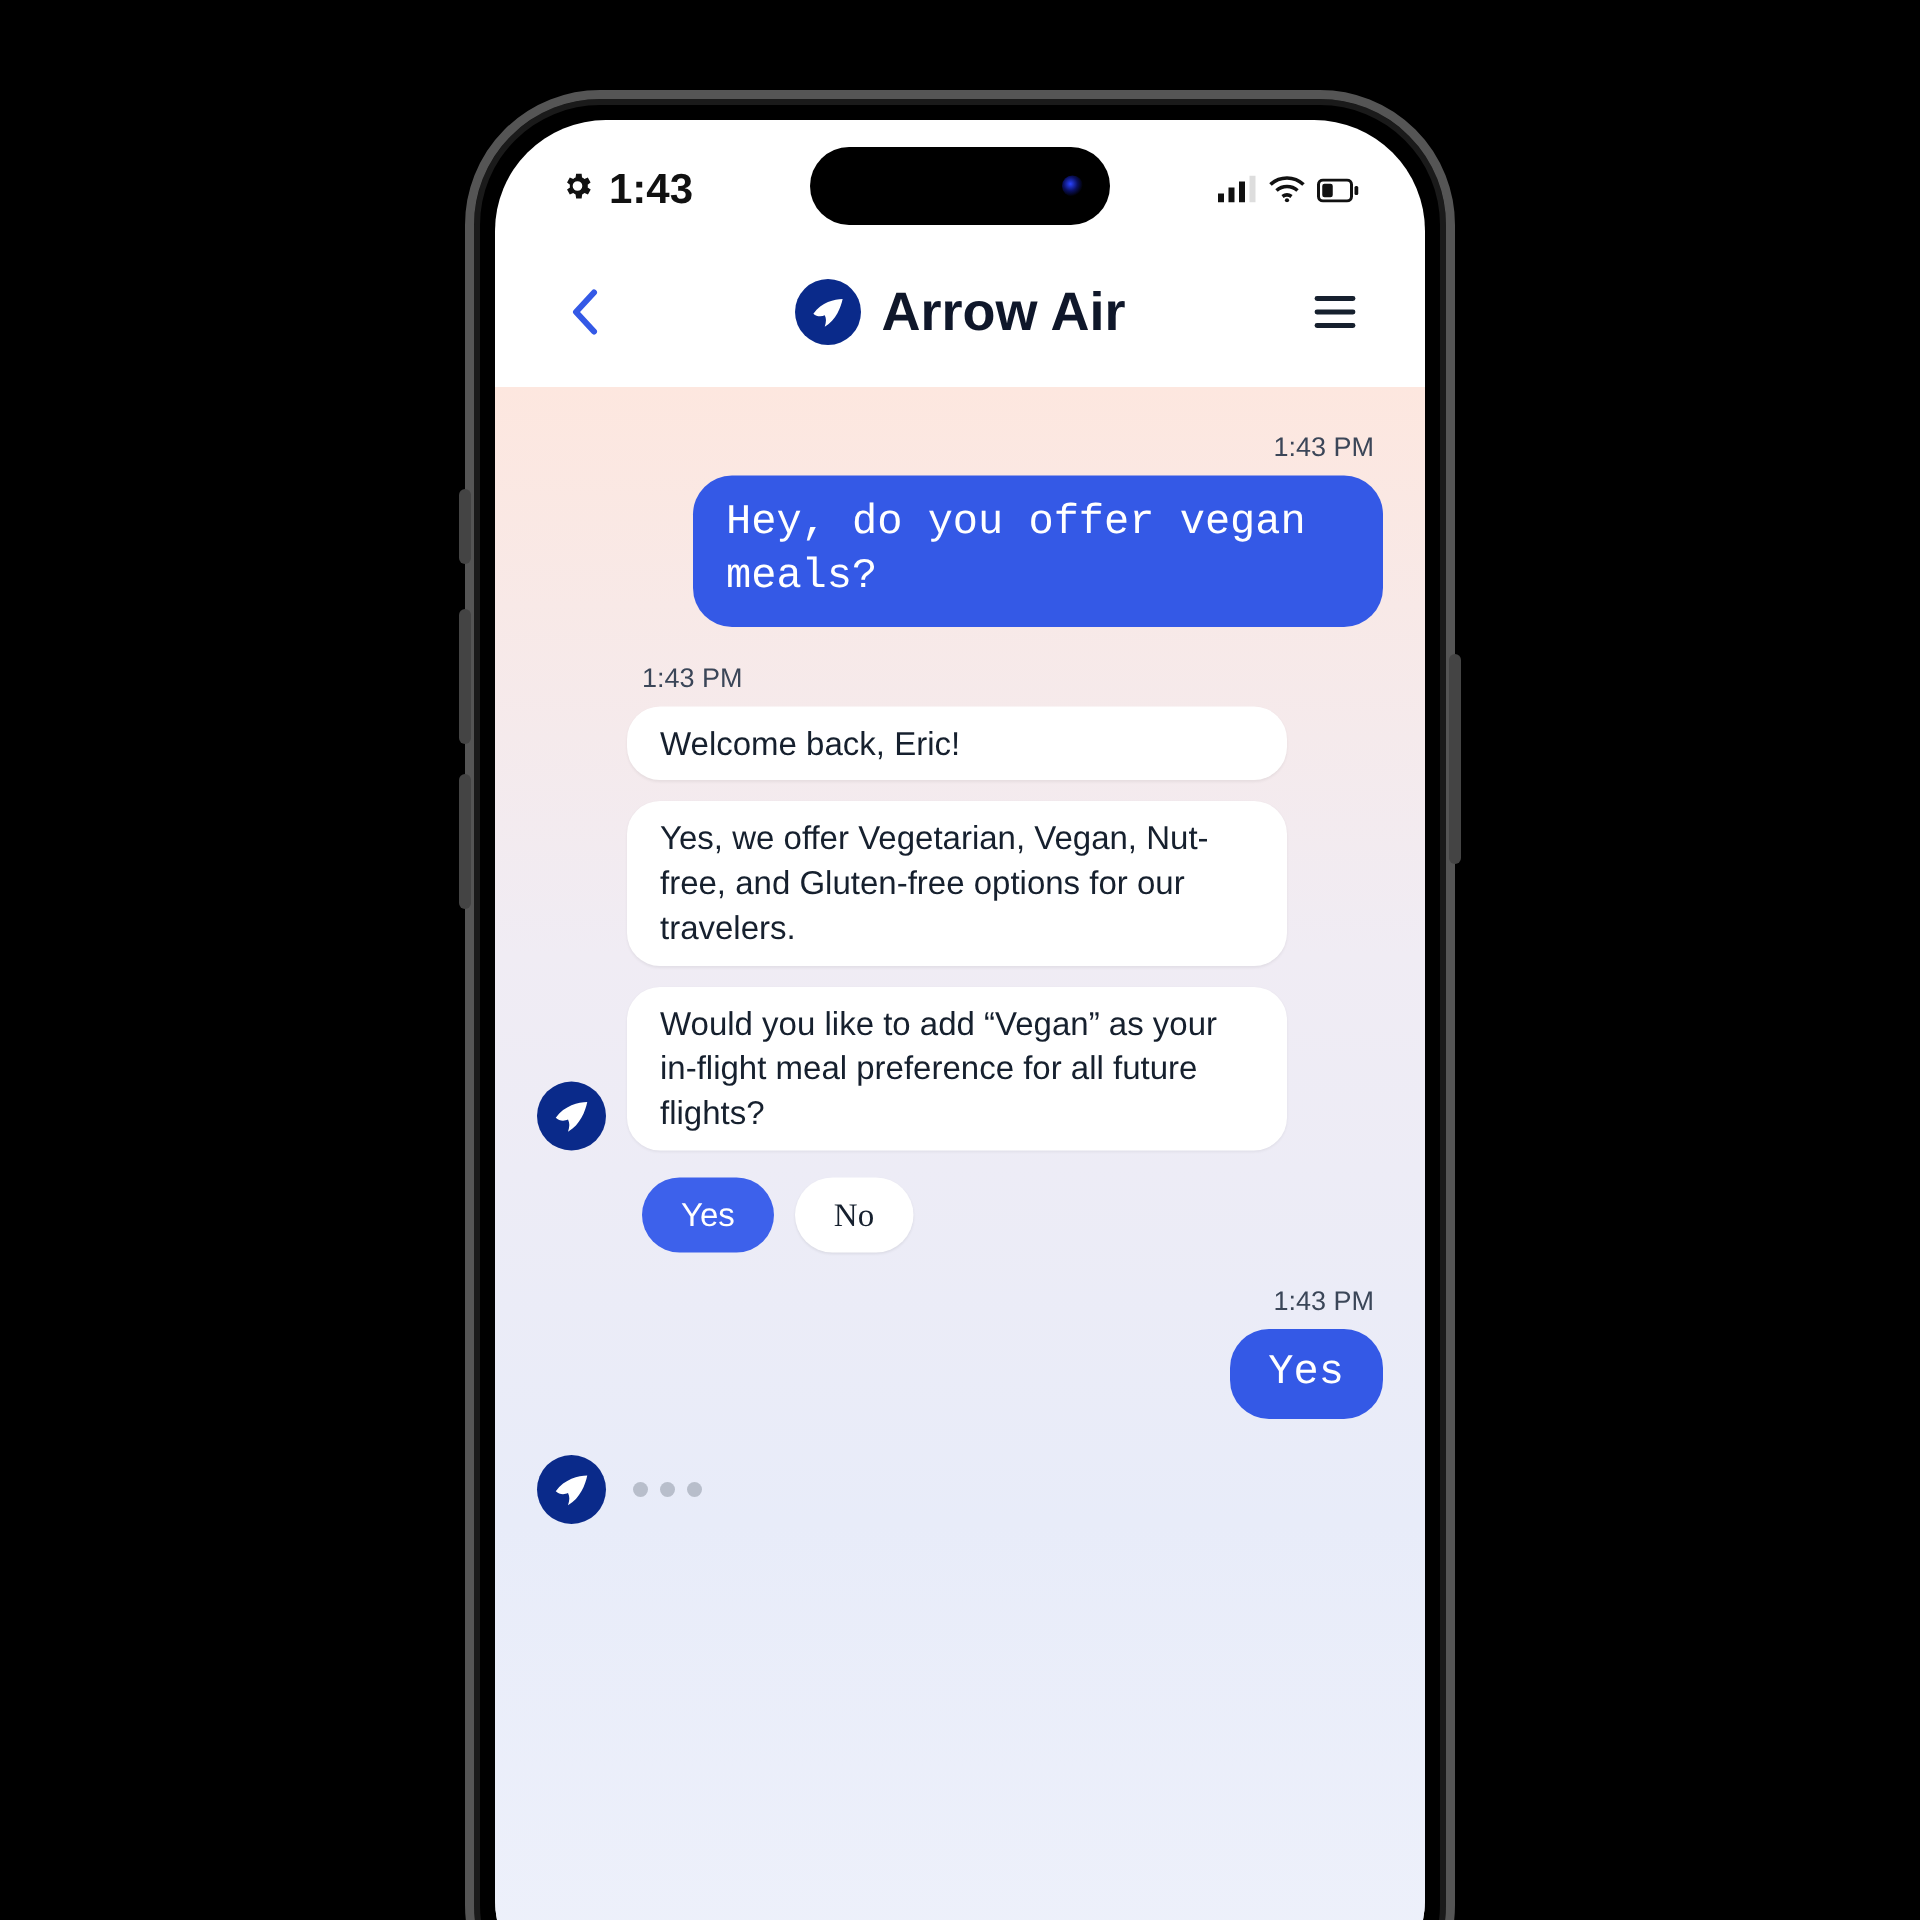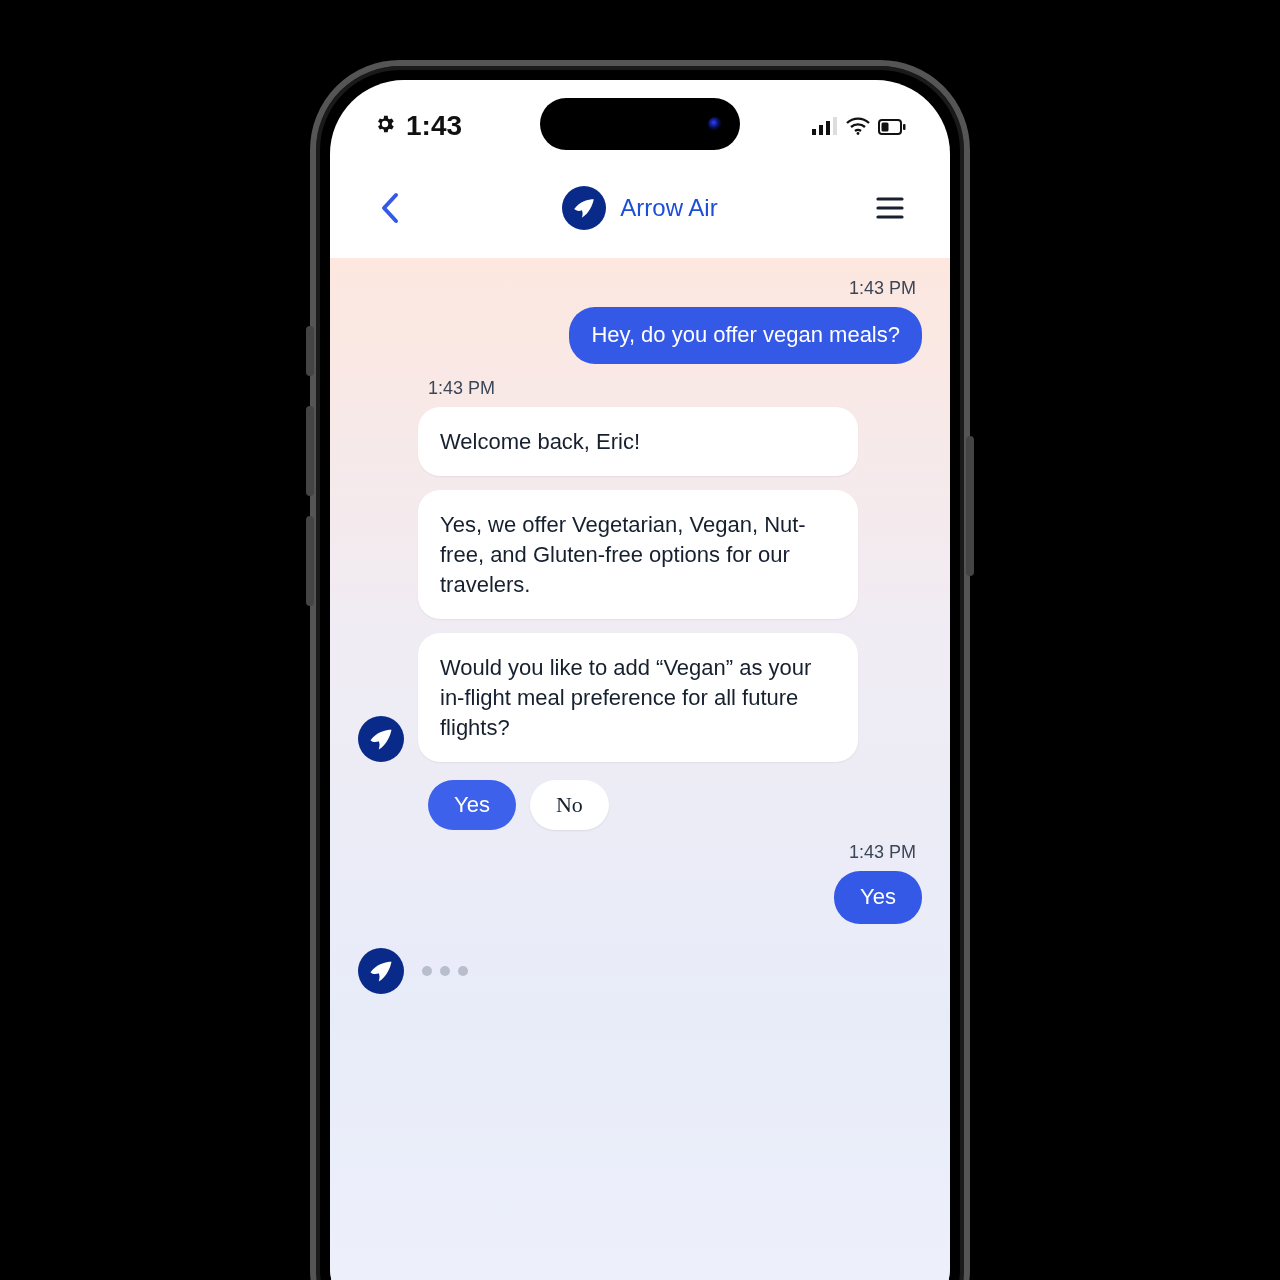--- a/index.html
+++ b/index.html
@@ -66,51 +66,51 @@
     padding: 0 40px;
     background:#fff;
   }
   .back-btn { width:40px; height:40px; display:flex; align-items:center; justify-content:center; }
   .nav-title { display:flex; align-items:center; gap:14px; }
   .brand-dot {
     width:44px; height:44px; border-radius:50%; background:#0a2a8a;
     display:flex; align-items:center; justify-content:center;
   }
   .brand-dot svg { width:26px; height:26px; }
-  .title-text { font-size:24px; font-weight:400; color:#1d4ed8; }
+  .title-text { font-size:36px; font-weight:700; color:#0f172a; }
   .menu-btn { width:40px; height:40px; display:flex; align-items:center; justify-content:center; }
   .chat-area {
     flex:1;
     background: linear-gradient(180deg, #fde7df 0%, #f0ecf4 35%, #e8ecf9 70%, #eef1fb 100%);
     padding: 20px 28px 0 28px;
     display:flex; flex-direction:column;
     overflow:hidden;
   }
   .date-sep {
     text-align:center; color:#6b7280; font-size:20px; margin: 6px 0 18px 0;
   }
-  .msg-row { display:flex; flex-direction:column; margin-bottom: 14px; }
+  .msg-row { display:flex; flex-direction:column; margin-bottom: 14px; margin-top: 10px; }
   .msg-row.right { align-items:flex-end; }
   .msg-row.left  { align-items:flex-start; }
   .ts { font-size:18px; color:#3b4658; margin: 0 6px 8px 6px; font-weight:500; }
   .msg-row.left .ts { margin-left: 70px; }
   .bubble-user {
-    background:#3459e6; color:#fff; font-size:22px; line-height:1.3;
-    padding:14px 22px; border-radius:26px; max-width: 460px;
+    background:#3459e6; color:#fff; font-size:28px; line-height:1.3;
+    padding:14px 22px; border-radius:26px; max-width: 460px; font-family: Liberation Mono, monospace;
   }
   .left-stack { display:flex; align-items:flex-end; gap:14px; }
   .avatar-dot {
     width:46px; height:46px; border-radius:50%; background:#0a2a8a;
     display:flex; align-items:center; justify-content:center; flex-shrink:0;
   }
   .avatar-dot svg { width:28px; height:28px; }
   .bot-col { display:flex; flex-direction:column; gap:14px; max-width: 440px; }
   .bubble-bot {
     background:#fff; color:#16202e; font-size:22px; line-height:1.35;
-    padding:20px 22px; border-radius:22px;
+    padding:10px 22px; border-radius:22px;
     box-shadow: 0 1px 2px rgba(0,0,0,.06);
   }
   .quick-row { display:flex; gap:14px; margin-left:70px; margin-top:4px; margin-bottom:12px; }
   .qr-btn {
     font-size:22px; padding:12px 26px; border-radius:26px; border:none;
   }
   .qr-primary { background:#3d61eb; color:#fff; }
   .qr-secondary { background:#fff; color:#16202e; box-shadow: 0 1px 2px rgba(0,0,0,.08); font-family: Liberation Serif, serif; }
   .bubble-user.small { padding:12px 26px; }
   .typing-row { display:flex; align-items:center; gap:18px; margin-top: 10px; }

